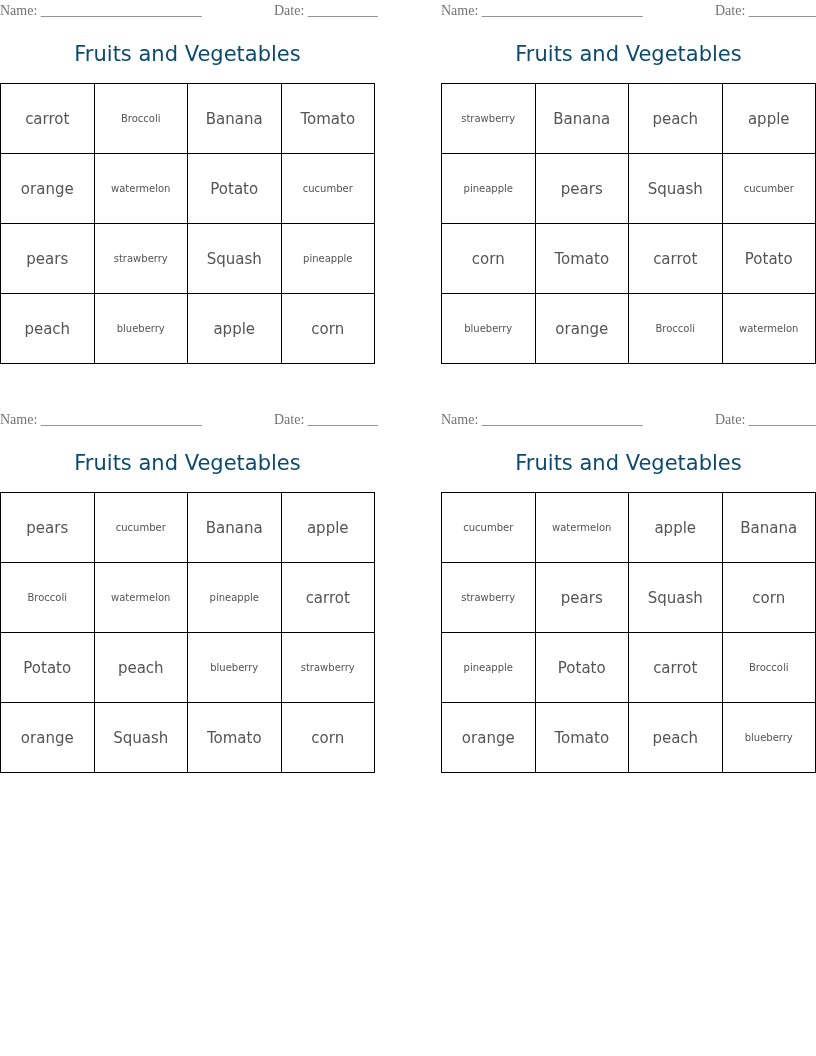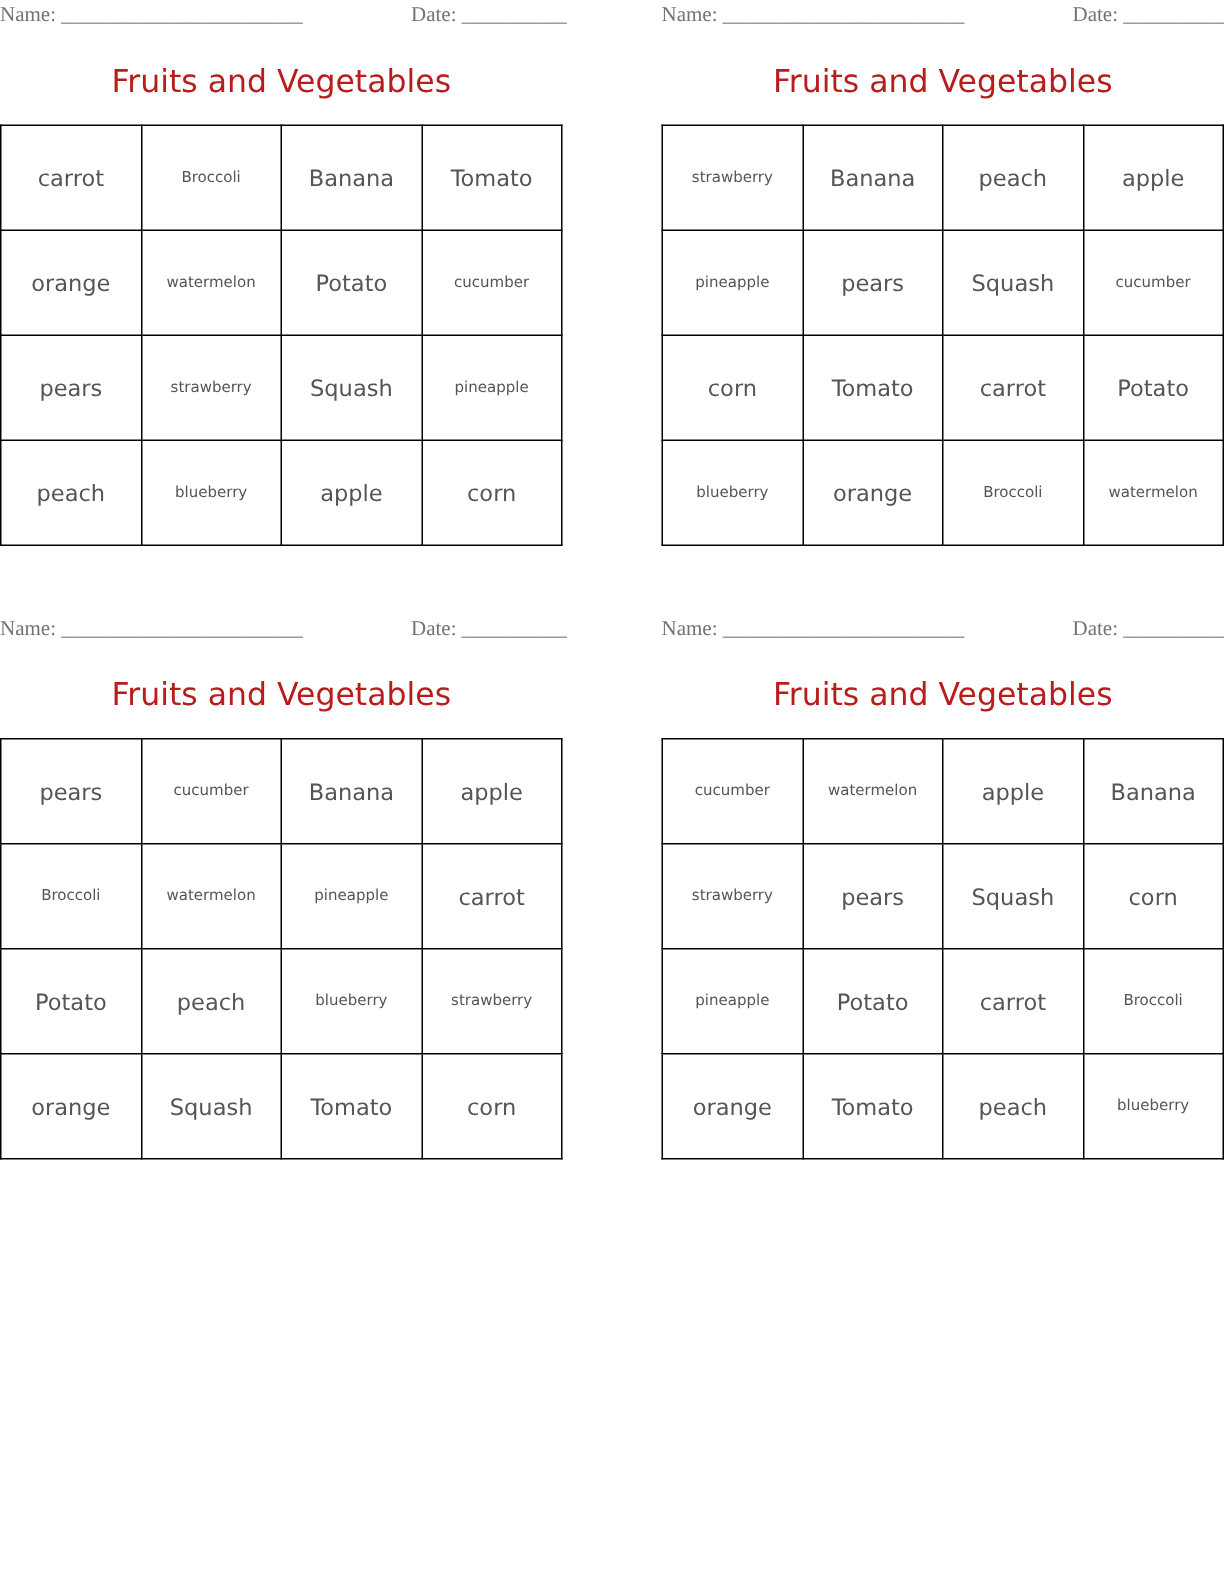--- a/index.html
+++ b/index.html
@@ -1,21 +1,21 @@
 <!DOCTYPE html>
 <html><head>
   <meta charset="utf-8">
   <style>
     html, body { margin: 0; padding: 0; background: #ffffff; }
     body { width: 816px; height: 1056px; position: relative; overflow: hidden; font-family: "DejaVu Sans", sans-serif; }
     .card { position: absolute; width: 375px; }
     .hdr { position: absolute; top: 3px; left: 0; width: 380px; height: 16px; font-family: Liberation Serif, serif; font-size: 14px; color: #737373; white-space: nowrap; }
     .hdr .name { position: absolute; left: 0; top: 0; }
     .hdr .date { position: absolute; left: 274px; top: 0; }
-    .title { position: absolute; top: 42px; left: 0; width: 375px; text-align: center; font-family: "DejaVu Sans", sans-serif; font-size: 21px; color: #b91c1c; letter-spacing: 0px; }
+    .title { position: absolute; top: 42px; left: 0; width: 375px; text-align: center; font-family: "DejaVu Sans", sans-serif; font-size: 21px; color: #0c4a6e; letter-spacing: 0px; }
     .grid { position: absolute; top: 83px; left: 0; width: 375px; height: 280px; border-collapse: collapse; table-layout: fixed; }
     .grid td { border: 1px solid #000; width: 25%; height: 69px; text-align: center; vertical-align: middle; color: #555; padding: 0; font-family: "DejaVu Sans", sans-serif; }
     .grid td.lg { font-size: 15px; }
     .grid td.sm { font-size: 10px; }
   </style>
 </head>
 <body>
 
 <div id="cards">
     <div class="card" style="left: 0px; top: 0px;">

